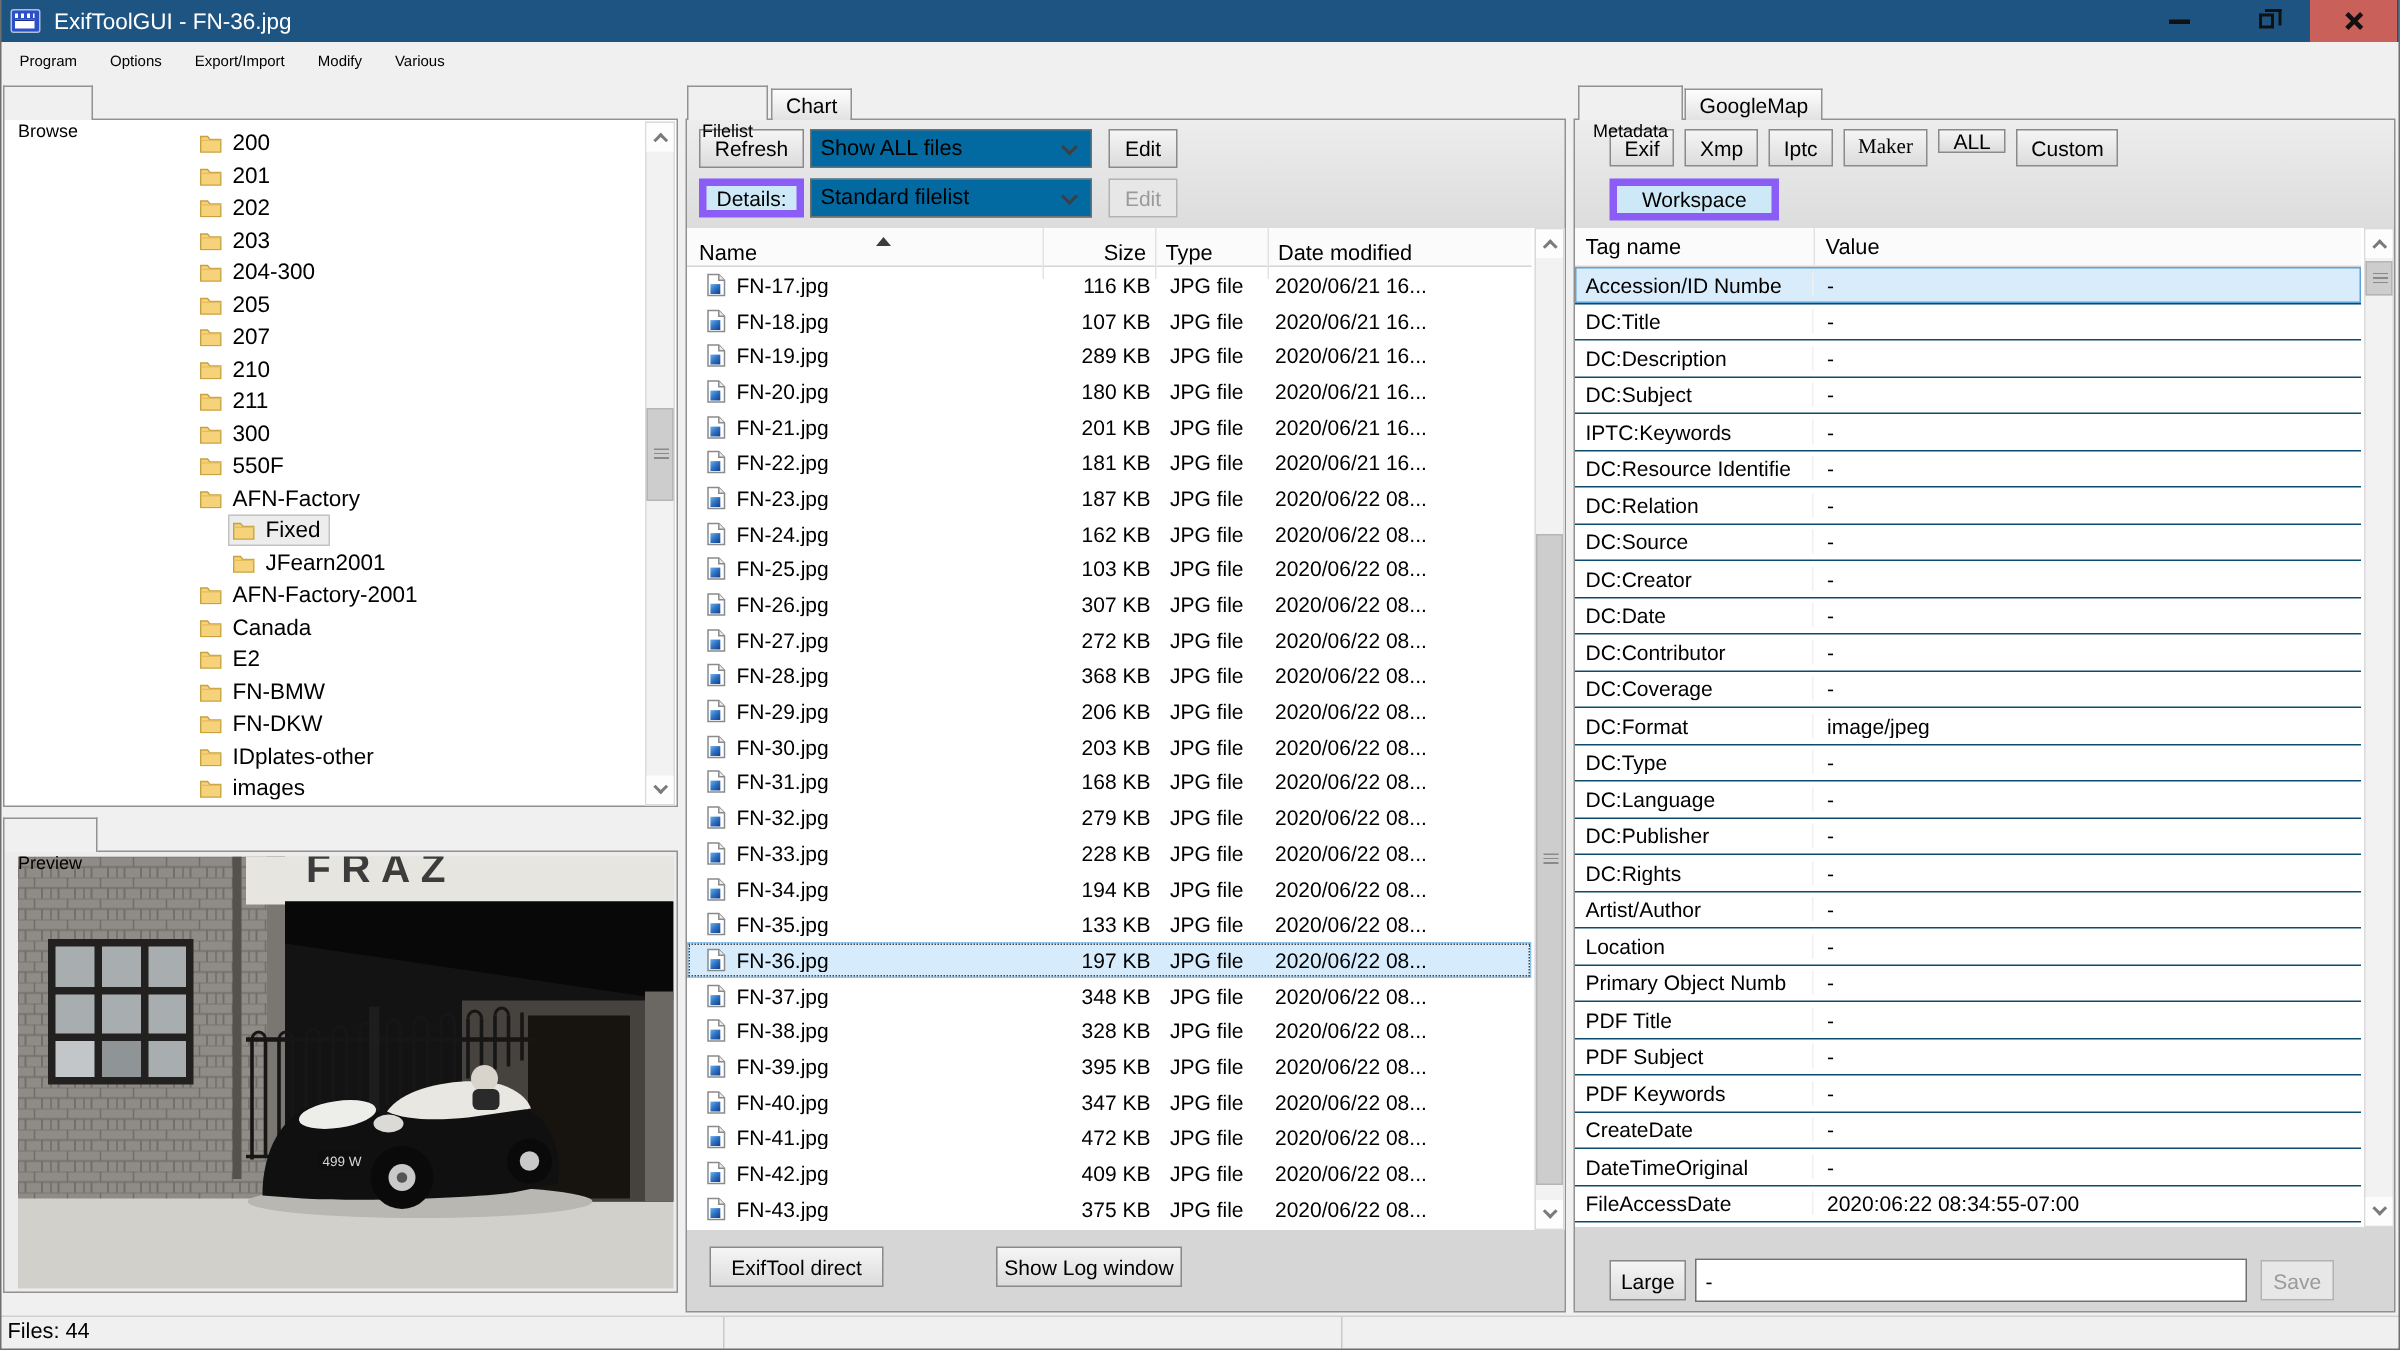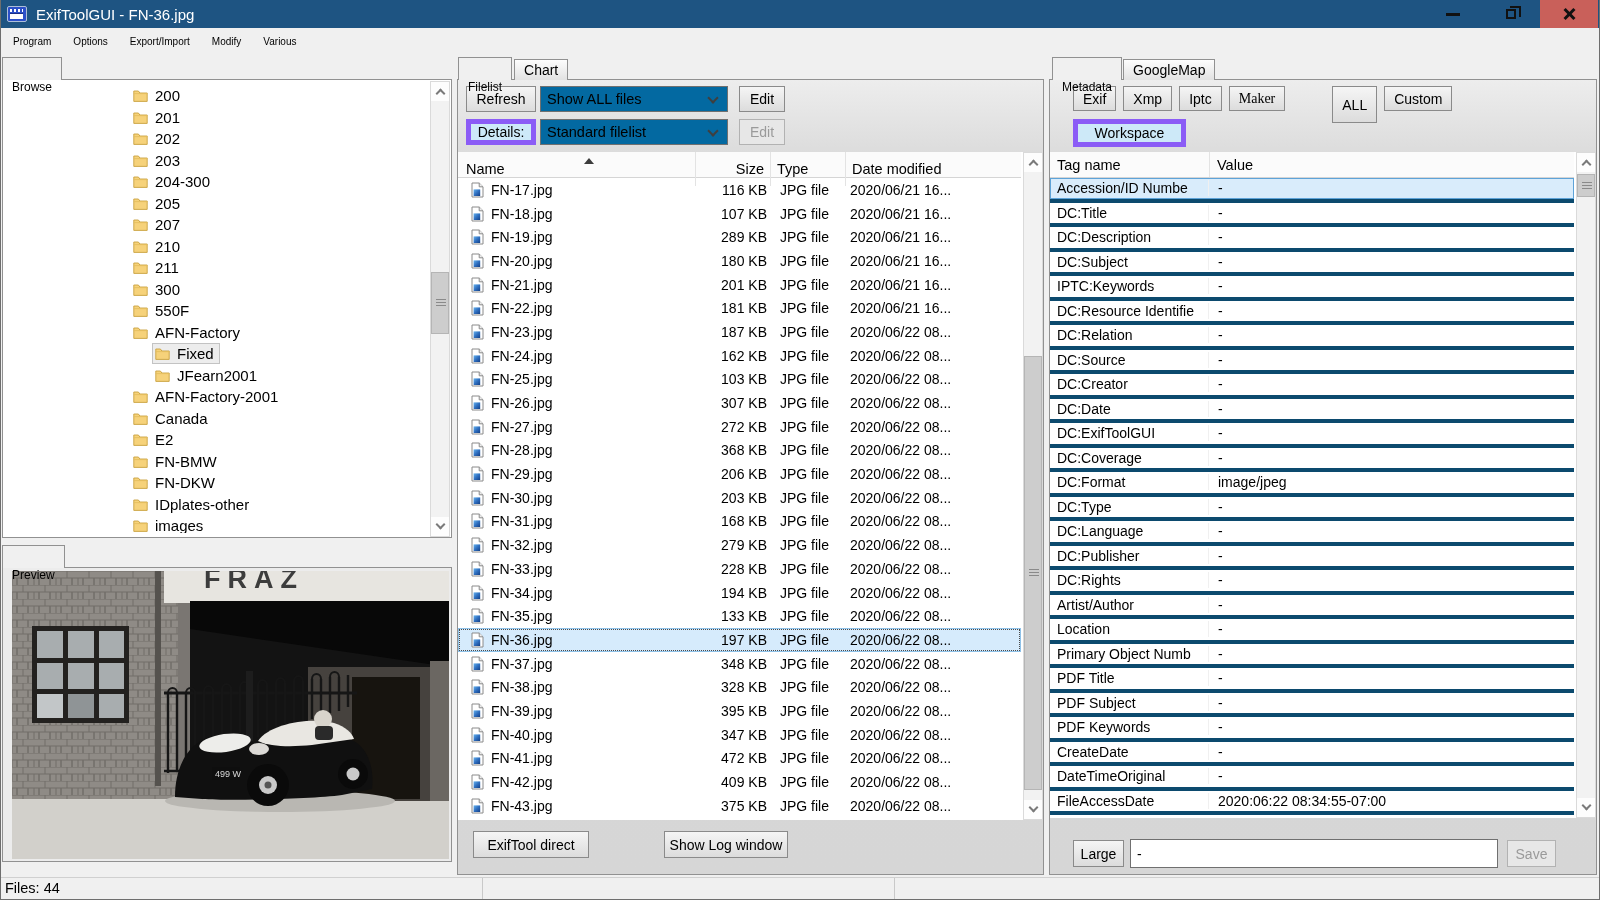--- a/index.html
+++ b/index.html
@@ -72,21 +72,21 @@
   .frow .c { overflow:hidden; white-space:nowrap; }
   .frow.selected { background:#d6ebfc; outline:1px dotted #4a4a4a; outline-offset:-2px; box-shadow:inset 0 0 0 1px #8fc2e9; }
   .cn { width:238px; padding-left:13px; display:flex; align-items:center; }
   .cs { width:75px; text-align:right; padding-right:4px; }
   .ct { width:75px; padding-left:9px; }
   .cd { width:165px; padding-left:4px; }
 
   
   .meta-header { position:absolute; display:flex; background:#fbfbfb; border-bottom:1px solid #d5d5d5; font-size:14.5px; }
   .meta-header .hc { border-right:1px solid #e3e3e3; display:flex; align-items:center; padding:0 7px; }
-  .mrow { display:flex; height:24.5px; align-items:center; border-bottom:4px solid #0c4a6e; }
+  .mrow { display:flex; height:24.5px; align-items:center; border-bottom:1px solid #0c4a6e; }
   .mrow .tag { width:159px; padding-left:7px; overflow:hidden; white-space:nowrap; border-right:1px solid #f0f0f0; flex:none; }
   .mrow .val { padding-left:9px; overflow:hidden; white-space:nowrap; }
   .mrow.selected { background:#d9ecfb; box-shadow:inset 0 0 0 1px #5ea3d8; }
 
   
   .statusbar { position:absolute; left:0; top:877px; width:1600px; height:22px; background:#f0f0f0; border-top:1px solid #d0d0d0; display:flex; }
   .statusbar .sec { border-right:1px solid #c9c9c9; padding:2px 5px; font-size:14.5px; }
 
   .small-font { font-size:12px;margin-top:36px; }
   input.flat { border:1px solid #707070; background:#fff; font:inherit; padding:2px 6px; position:absolute; }
@@ -1018,21 +1018,21 @@
     </div>
 
     <div class="btn" style="position:relative; min-width:38px; height:25px; padding:0 9px;">
       <span>Iptc</span>
     </div>
 
     <div class="btn" style="position:relative; min-width:38px; height:25px; padding:0 9px;font-family:Liberation Serif, serif;">
       <span>Maker</span>
     </div>
 
-    <div class="btn" style="position:relative; min-width:38px; height:37px; padding:0 9px;margin-left:40px;">
+    <div class="btn" style="position:relative; min-width:38px; height:16px; padding:0 9px;">
       <span>ALL</span>
     </div>
 
     <div class="btn" style="position:relative; min-width:38px; height:25px; padding:0 9px;">
       <span>Custom</span>
     </div>
   </div>
 <div class="btn blue" style="left:1073px; top:119px; width:113px; height:28px;">
     <span>Workspace</span>
   </div>
@@ -1092,21 +1092,21 @@
         <div class="tag">DC:Creator</div>
         <div class="val">-</div>
       </div>
 
       <div class="mrow">
         <div class="tag">DC:Date</div>
         <div class="val">-</div>
       </div>
 
       <div class="mrow">
-        <div class="tag">DC:ExifToolGUI</div>
+        <div class="tag">DC:Contributor</div>
         <div class="val">-</div>
       </div>
 
       <div class="mrow">
         <div class="tag">DC:Coverage</div>
         <div class="val">-</div>
       </div>
 
       <div class="mrow">
         <div class="tag">DC:Format</div>

